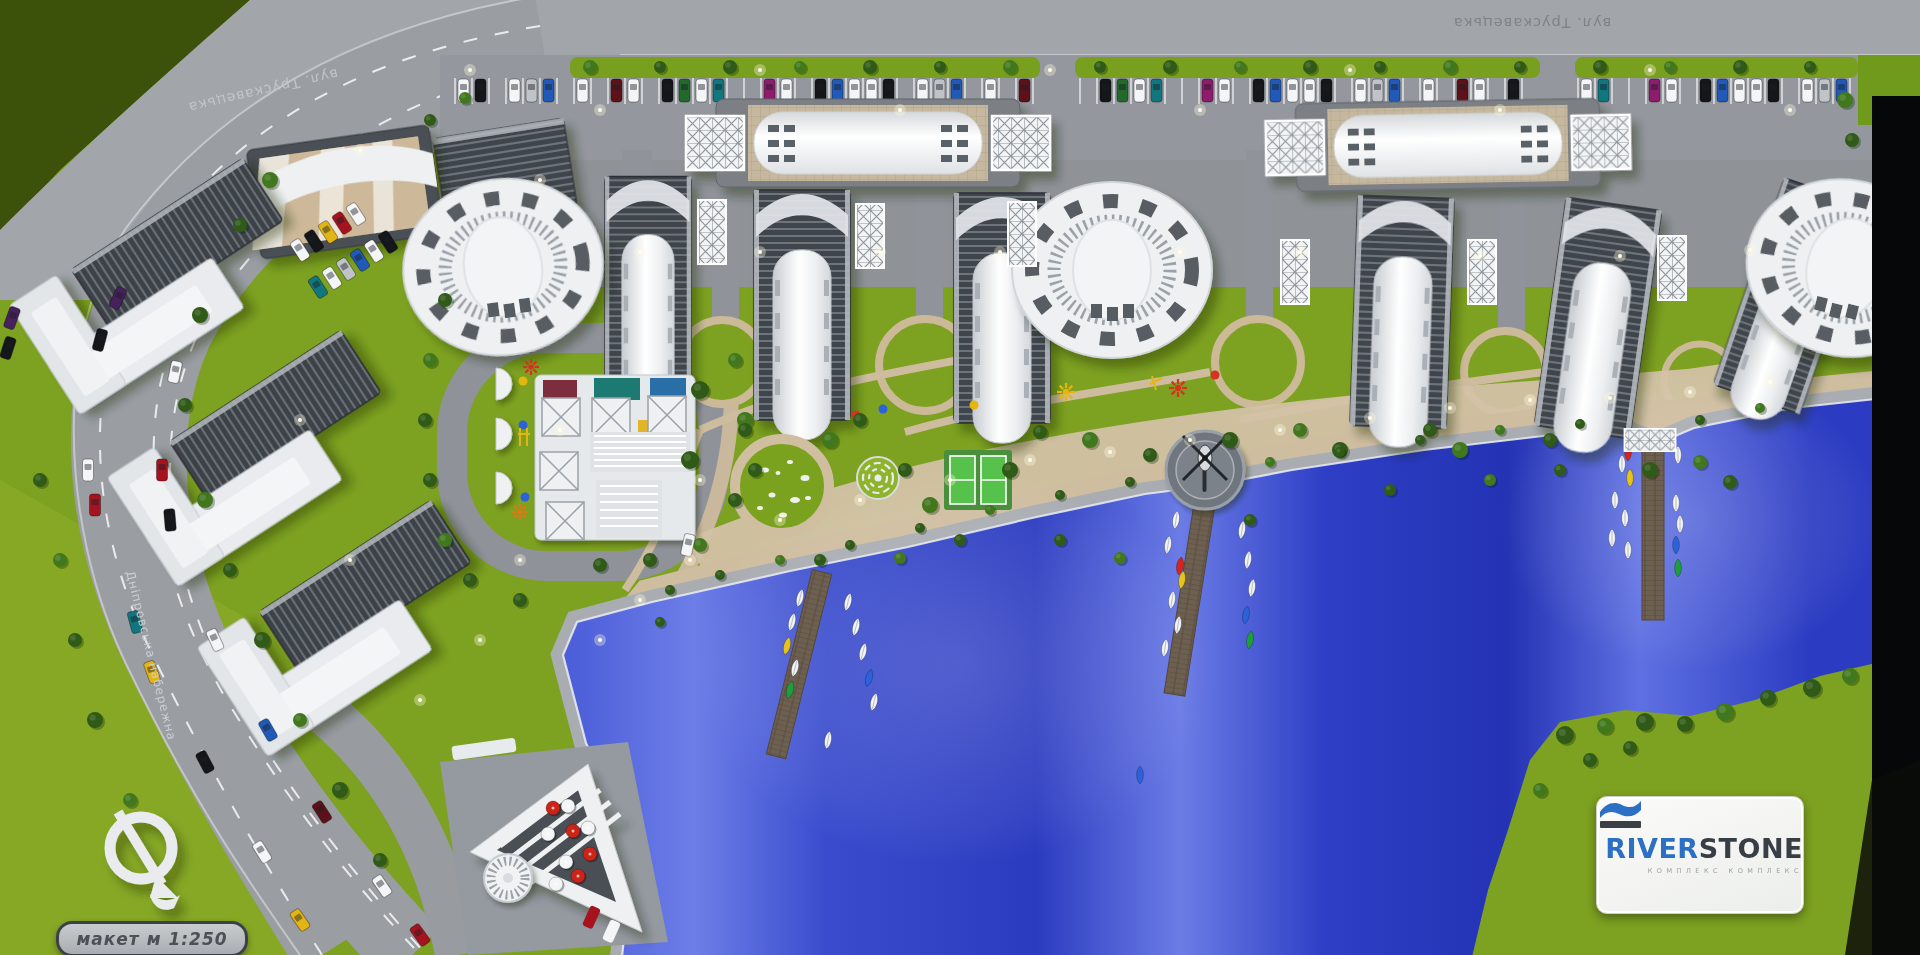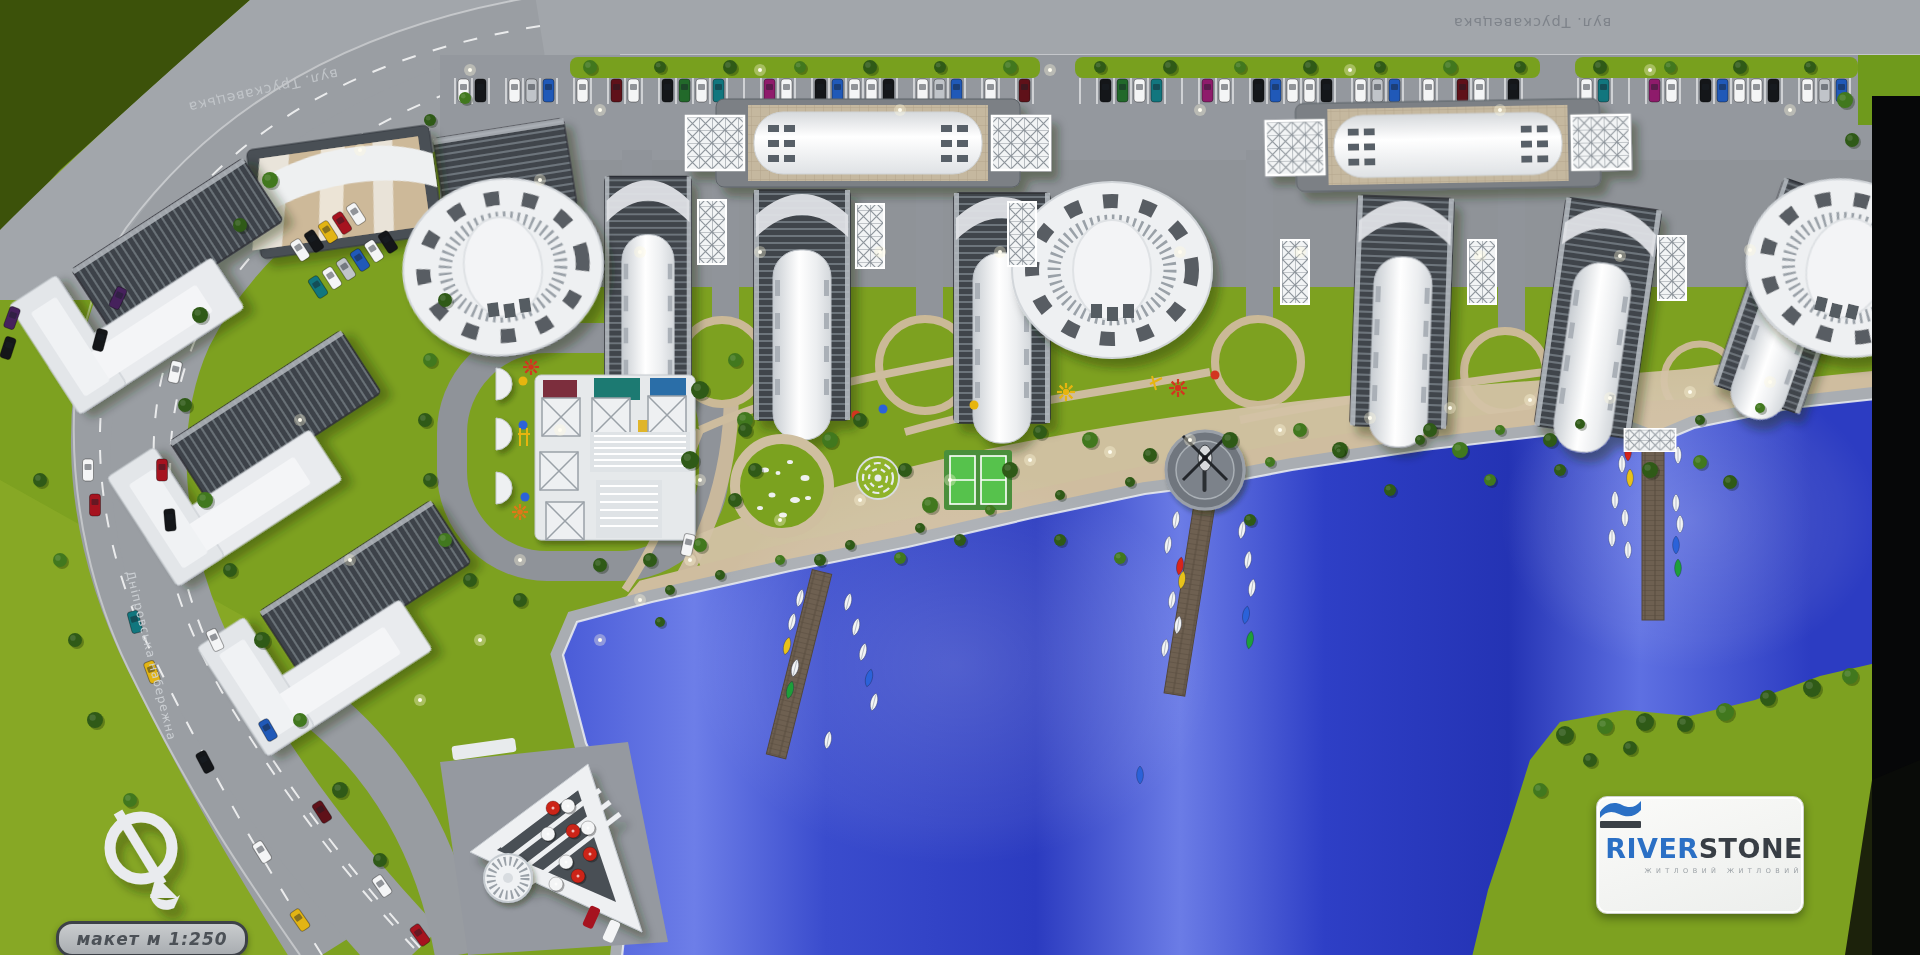--- a/index.html
+++ b/index.html
@@ -1353,17 +1353,17 @@
   <rect x="1872" y="96" width="48" height="859" fill="#060708"></rect>
   <polygon points="1872,780 1920,760 1920,955 1845,955" fill="#0a0c08" opacity=".85"></polygon>
 </svg>
 
 <div class="logo-plaque">
   <svg class="logo-flag" viewBox="0 0 46 34">
     <path d="M3,15 C9,6 17,4 25,8 C33,12 39,10 44,4 L44,13 C38,20 30,21 22,17 C14,13 8,15 3,21 Z" fill="#2b70c5"></path>
     <rect x="3" y="24" width="41" height="7" rx="1" fill="#3a4046"></rect>
   </svg>
   <div class="logo-word"><span class="b1">RIVER</span><span class="b2">STONE</span></div>
-  <div class="logo-tagline">ЖИТЛОВИЙ ЖИТЛОВИЙ</div>
+  <div class="logo-tagline">КОМПЛЕКС КОМПЛЕКС</div>
 </div>
 
 <div class="scale-badge">макет м 1:250</div>
 </div>
 
 </body></html>

